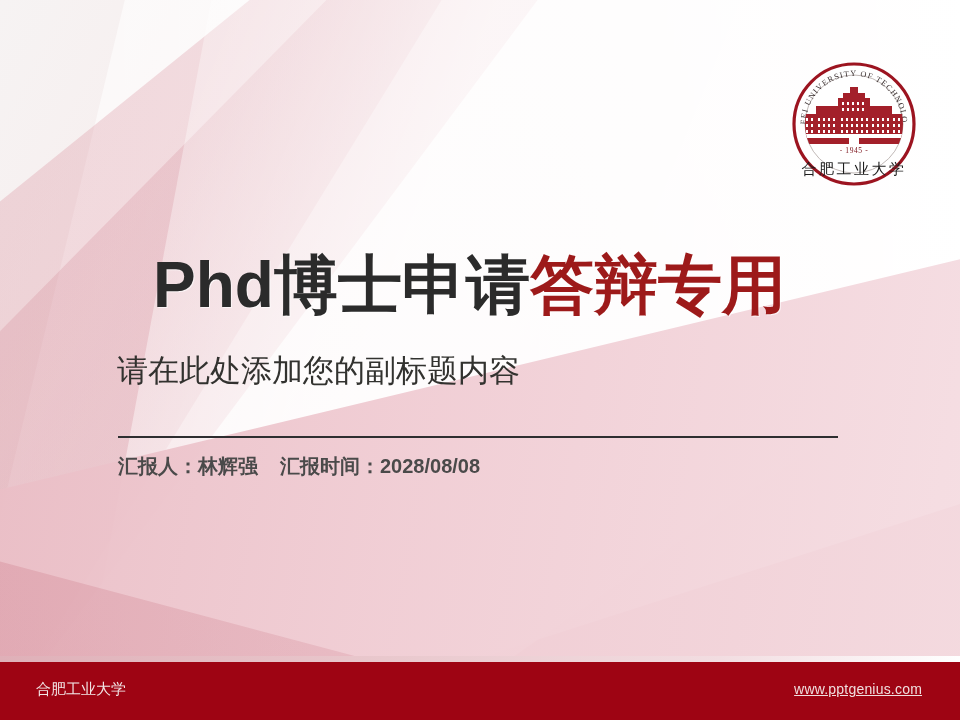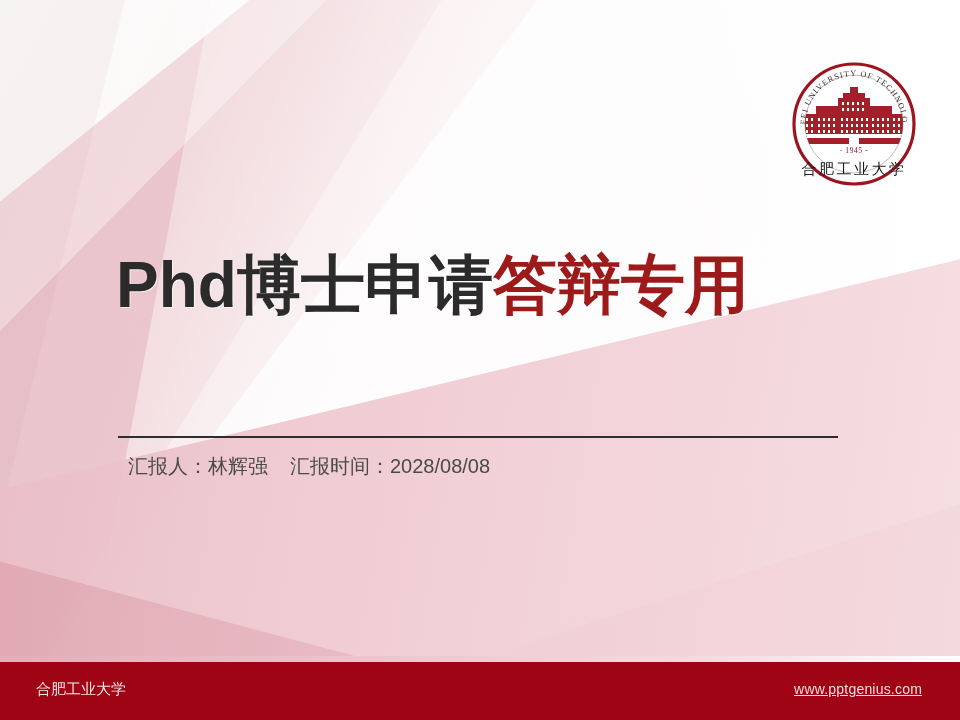--- a/index.html
+++ b/index.html
@@ -97,21 +97,21 @@
     top: 252px;
     margin: 0;
     font-size: 64px;
     line-height: 1.06;
     font-weight: bold;
     letter-spacing: 0px;
     white-space: nowrap;
     color: #2b2b2b;
     text-shadow: 1px 1px 0 rgba(255,255,255,0.65);
   }
-  .title .t-dark { color: #2b2b2b; }
+  .title .t-dark { color: #2b2b2b; margin-left: 37px; }
   .title .t-red  { color: #9d1a1a; margin-top: 20px; }
 
   .subtitle {
     position: absolute;
     left: 117px;
     top: 352px;
     margin: 0;
     font-size: 31px;
     line-height: 1.2;
     font-weight: normal;
@@ -123,27 +123,28 @@
     position: absolute;
     left: 118px;
     top: 436px;
     width: 720px;
     height: 2px;
     background: #2e2e30;
   }
 
   .byline {
     position: absolute;
-    left: 128px;
+    left: 118px;
     top: 452px;
     margin: 0;
     font-size: 20px;
     line-height: 1.4;
     color: #4a4a4a;
     white-space: nowrap;
+    font-weight: bold;
   }
   .byline .gap { display: inline-block; width: 22px; }
 
   
   .footer {
     position: absolute;
     left: 0;
     right: 0;
     top: 662px;
     height: 58px;
@@ -306,20 +307,21 @@
       <text x="68" y="97" text-anchor="middle" font-family="'Liberation Serif', serif" font-size="7.5" fill="#7a1018" letter-spacing="0.6">- 1945 -</text>
 
       <text x="68" y="118" text-anchor="middle" font-family="'Liberation Serif', serif" font-size="15" fill="#1d1d1d" letter-spacing="2.5">合肥工业大学</text>
     </svg>
   </div>
 
   <h1 class="title">
     <span class="t-dark">Phd博士申请</span><span class="t-red">答辩专用</span>
   </h1>
 
+  <p class="subtitle">请在此处添加您的副标题内容</p>
 
   <div class="divider"></div>
 
   <p class="byline">
     <span>汇报人：</span><span>林辉强</span><span class="gap"></span><span>汇报时间：</span><span>2028/08/08</span>
   </p>
 
   <div class="footer">
     <span class="footer-left">合肥工业大学</span>
     <span class="footer-right">www.pptgenius.com</span>

